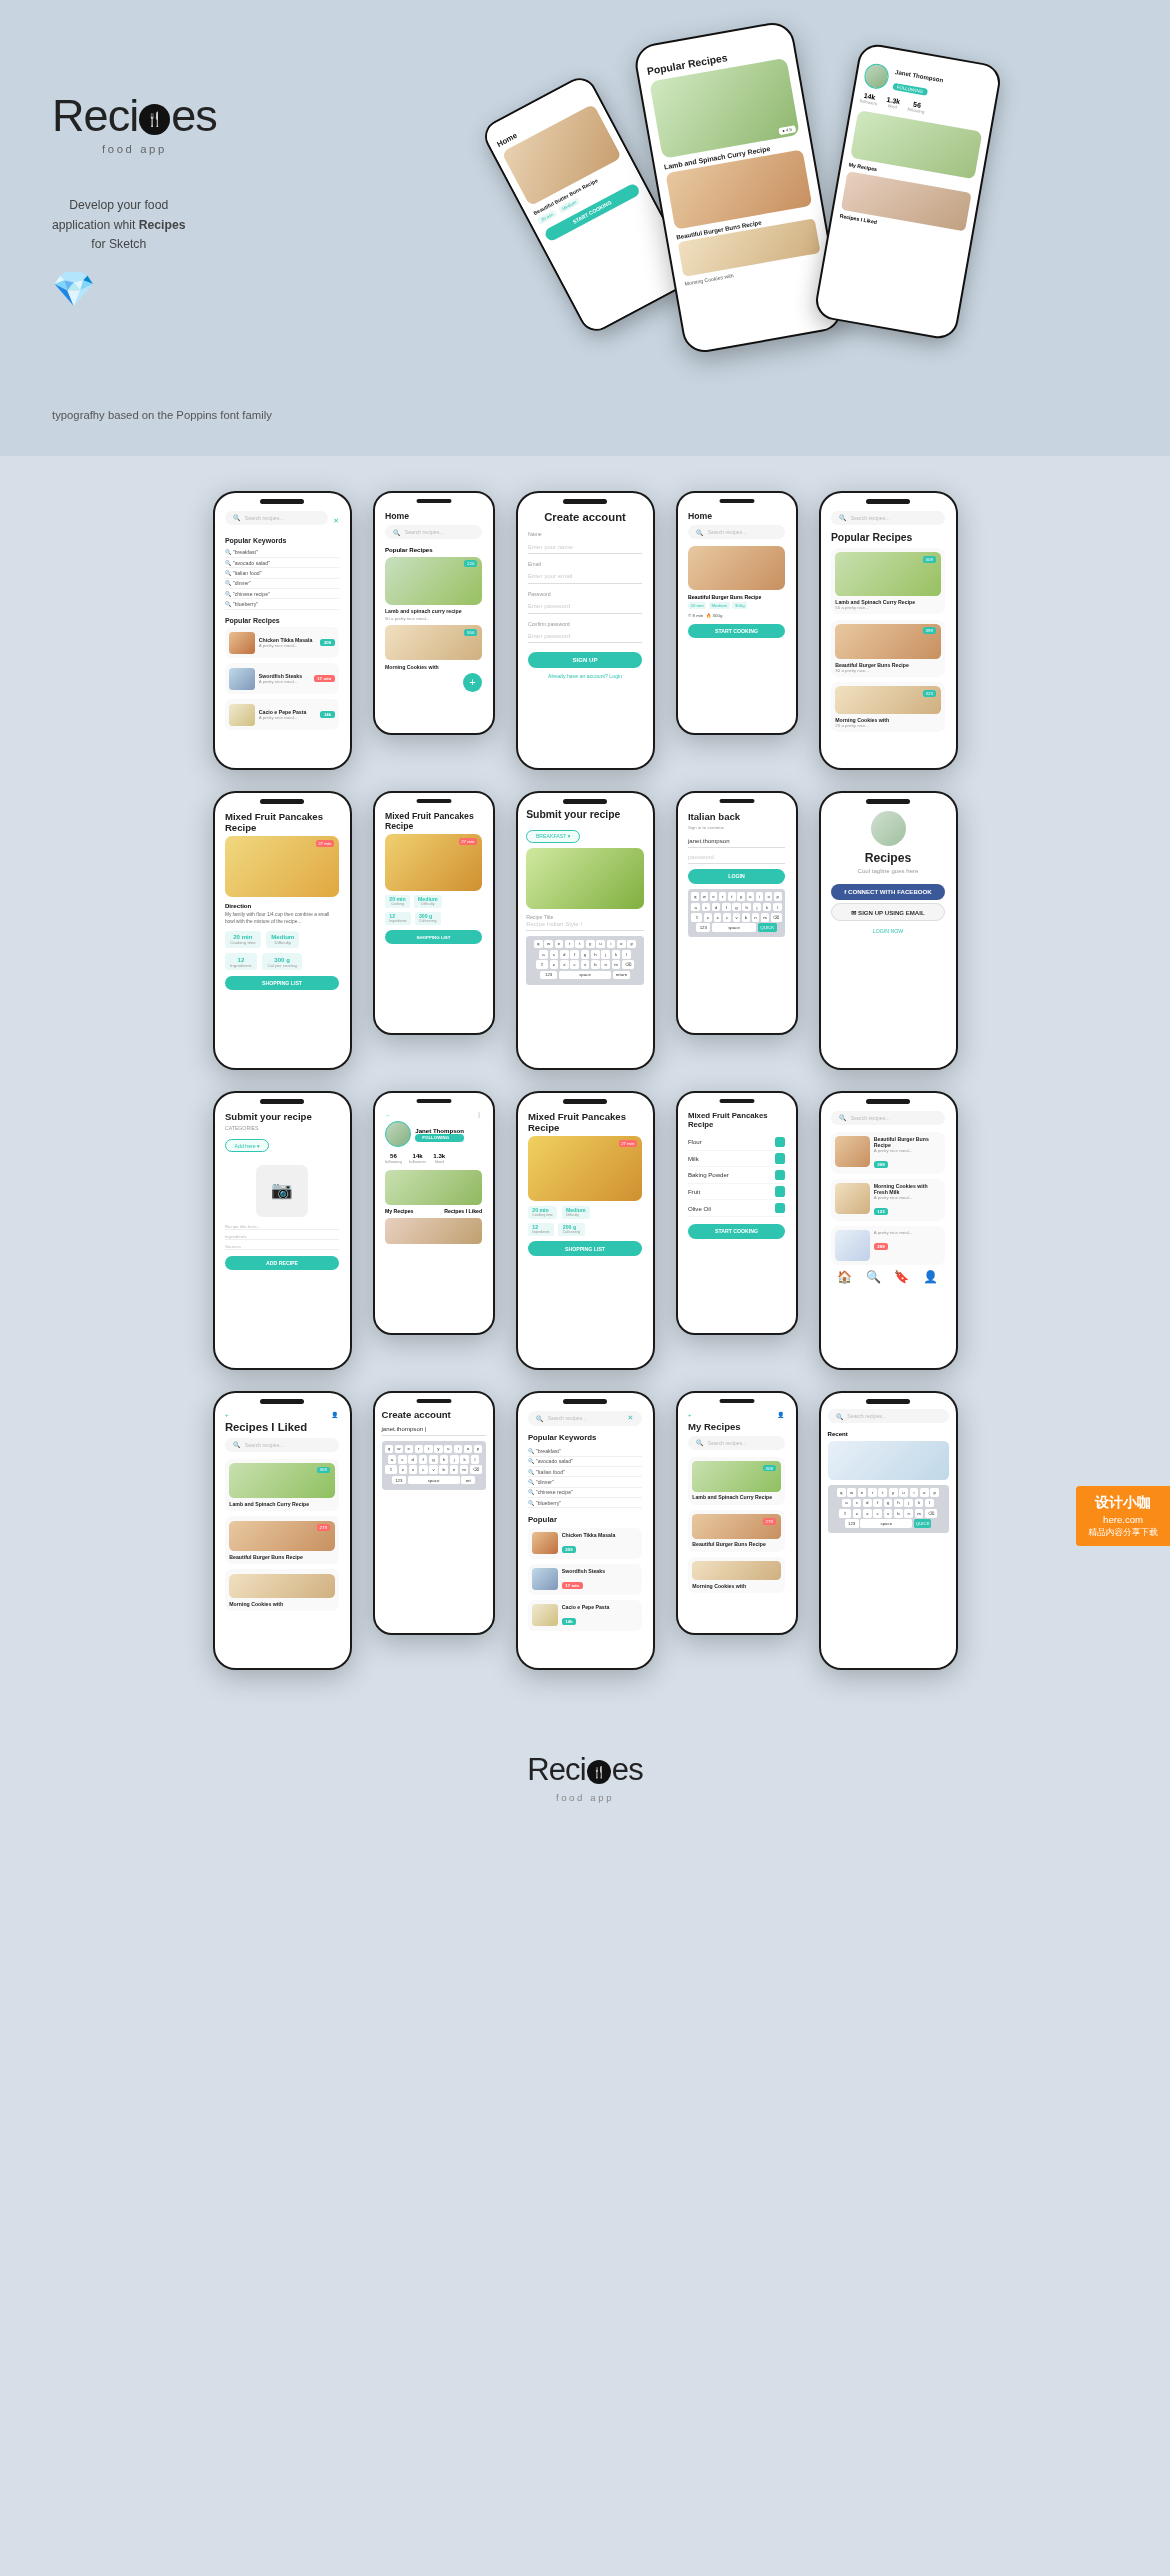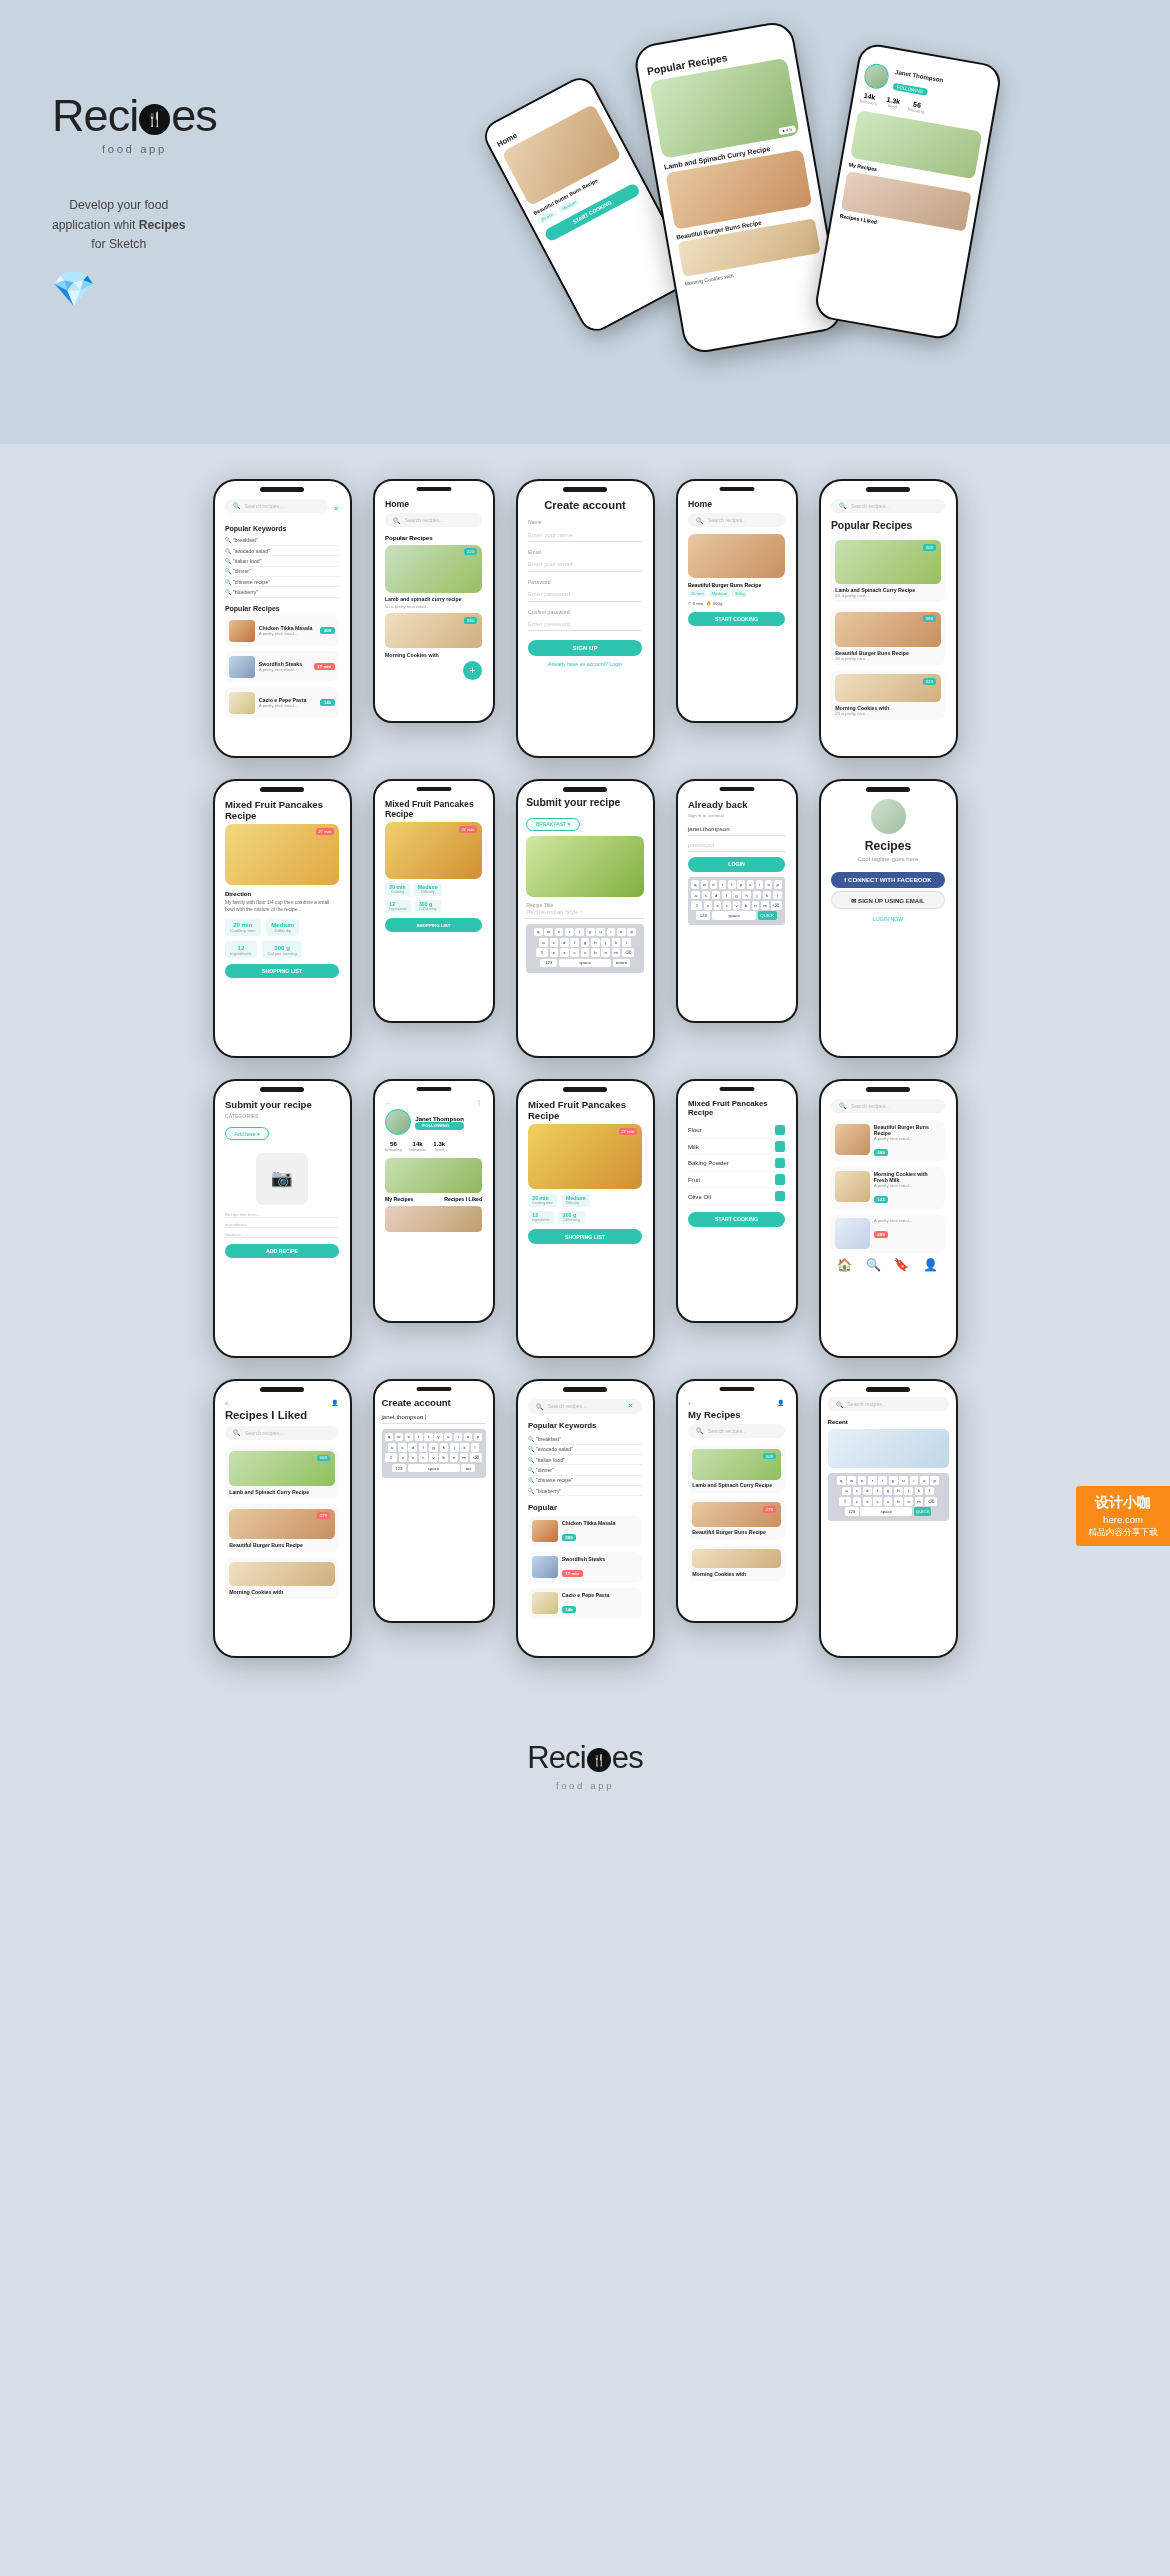--- a/index.html
+++ b/index.html
@@ -432,20 +432,21 @@
           <div style="width:100%;height:39px;background:linear-gradient(135deg,#e8d0c0,#c0a080);border-radius:5.2px;margin-bottom:3.5px;"></div>
           <div style="font-size:5.2px;font-weight:700;">Recipes I Liked</div>
         </div>
       </div>
     </div>
   </div>
 
 </div>
 
 <div style="background:#c8d5e0;padding:17.4px 52px 35px;">
+  <div style="font-size:11.3px;color:#555;">typografhy based on the Poppins font family</div>
 </div>
 
 <div class="phones-grid">
 
   <div class="phones-row">
 
     <div class="phone phone-md">
       <div class="screen-content">
         <div style="display:flex;align-items:center;justify-content:space-between;margin-bottom:5.2px;">
           <div class="search-bar" style="flex:1;">
@@ -704,21 +705,21 @@
             <div class="key" style="width:17.4px;">123</div>
             <div class="key" style="width:52px;">space</div>
             <div class="key" style="width:17.4px;">return</div>
           </div>
         </div>
       </div>
     </div>
 
     <div class="phone phone-sm">
       <div class="screen-content">
-        <div style="font-size:9.6px;font-weight:700;color:#222;margin-bottom:3.5px;">Already back</div>
+        <div style="font-size:9.6px;font-weight:700;color:#222;margin-bottom:3.5px;">Italian back</div>
         <div style="font-size:4.4px;color:#999;margin-bottom:7px;">Sign in to continue</div>
         <div style="border-bottom:0.9px solid #ddd;margin-bottom:5.2px;padding-bottom:2.6px;">
           <div style="font-size:6.1px;color:#333;">janet.thompson</div>
         </div>
         <div style="border-bottom:0.9px solid #ddd;margin-bottom:5.2px;padding-bottom:2.6px;">
           <div style="font-size:6.1px;color:#ccc;">password</div>
         </div>
         <div class="teal-btn" style="font-size:5.2px;margin-bottom:3.5px;">LOGIN</div>
         <div class="keyboard-mini">
           <div class="keyboard-row">

